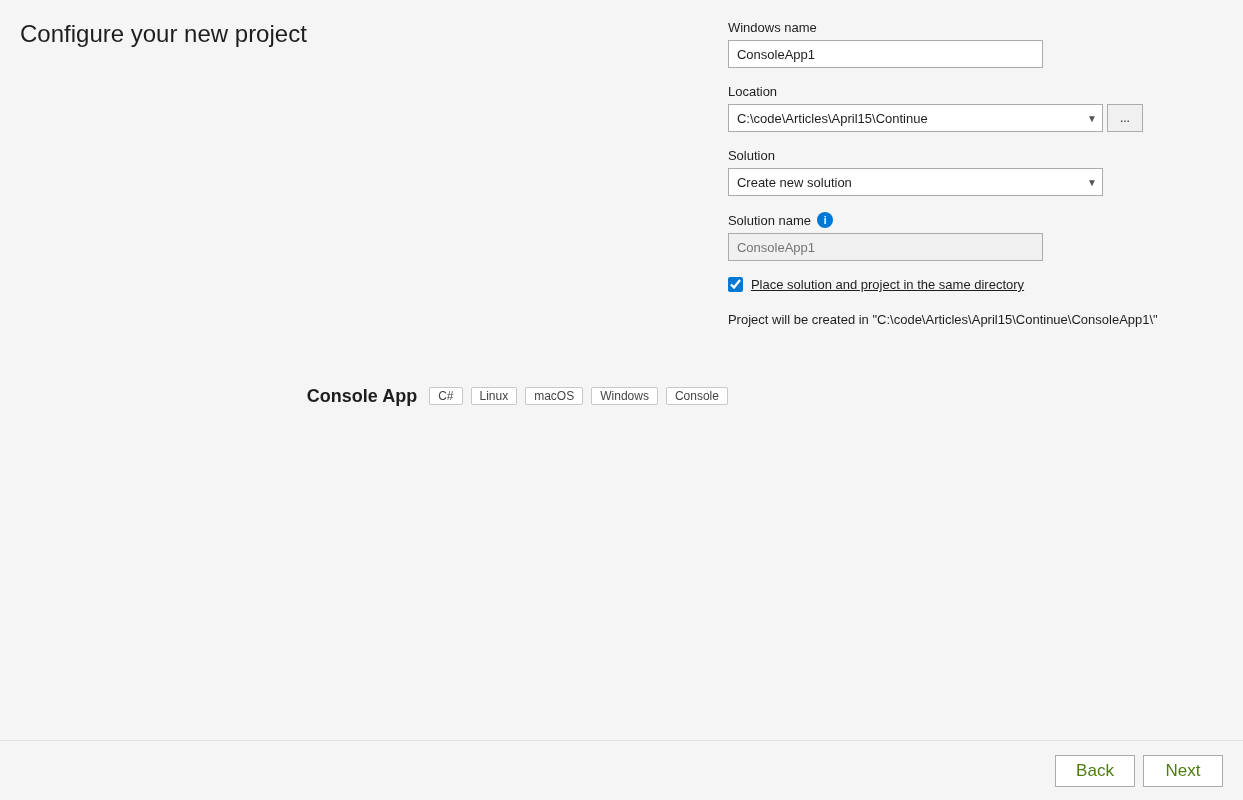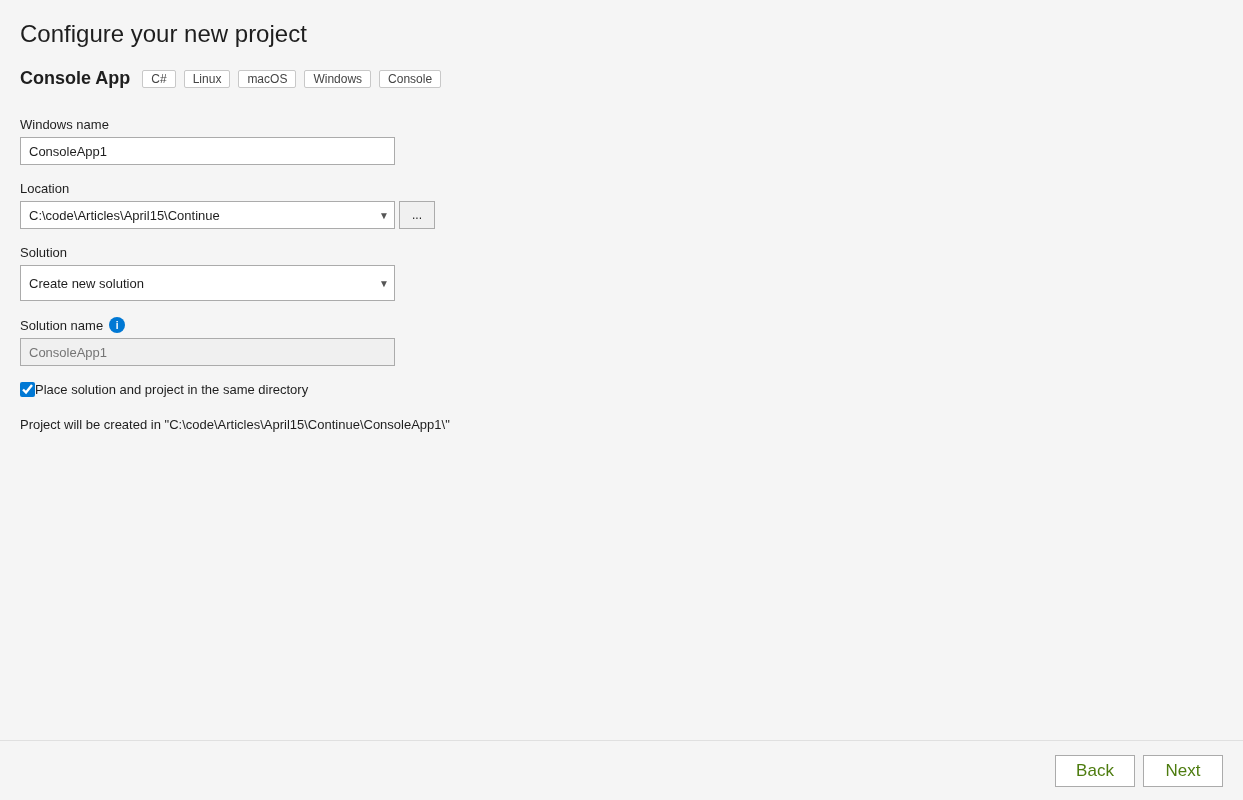--- a/index.html
+++ b/index.html
@@ -17,21 +17,21 @@
       height: 800px;
       overflow: hidden;
       position: relative;
     }
 
     .main-container {
       width: 1243px;
       height: 800px;
       background: #f5f5f5;
       display: flex;
-      flex-direction: column;
+      flex-direction: row;
       padding: 20px 30px 0 20px;
     }
 
     .page-title {
       font-size: 24px;
       font-weight: 300;
       color: #1e1e1e;
       margin-bottom: 20px;
     }
 
@@ -78,21 +78,21 @@
     }
 
     .form-label-row {
       display: flex;
       align-items: center;
       gap: 6px;
       margin-bottom: 5px;
     }
 
     .input-text {
-      width: 375px;
+      width: 315px;
       height: 28px;
       border: 1px solid #ababab;
       background: #fff;
       padding: 3px 8px;
       font-size: 13px;
       font-family: "Segoe UI", sans-serif;
       color: #1e1e1e;
       outline: none;
     }
 
@@ -107,21 +107,21 @@
       gap: 4px;
     }
 
     .dropdown-wrapper {
       position: relative;
       width: 375px;
     }
 
     .dropdown-wrapper select {
       width: 100%;
-      height: 36px;
+      height: 28px;
       border: 1px solid #ababab;
       background: #fff;
       padding: 3px 28px 3px 8px;
       font-size: 13px;
       font-family: "Segoe UI", sans-serif;
       color: #1e1e1e;
       appearance: none;
       -webkit-appearance: none;
       outline: none;
       cursor: pointer;
@@ -146,21 +146,23 @@
       font-size: 12px;
       color: #1e1e1e;
       display: flex;
       align-items: center;
       justify-content: center;
     }
 
     .checkbox-row {
       display: flex;
       align-items: center;
+      gap: 8px;
       margin-bottom: 20px;
+      text-decoration: underline;
     }
 
     .checkbox-row input[type="checkbox"] {
       width: 15px;
       height: 15px;
       accent-color: #0078d4;
       cursor: pointer;
     }
 
     .checkbox-label {

